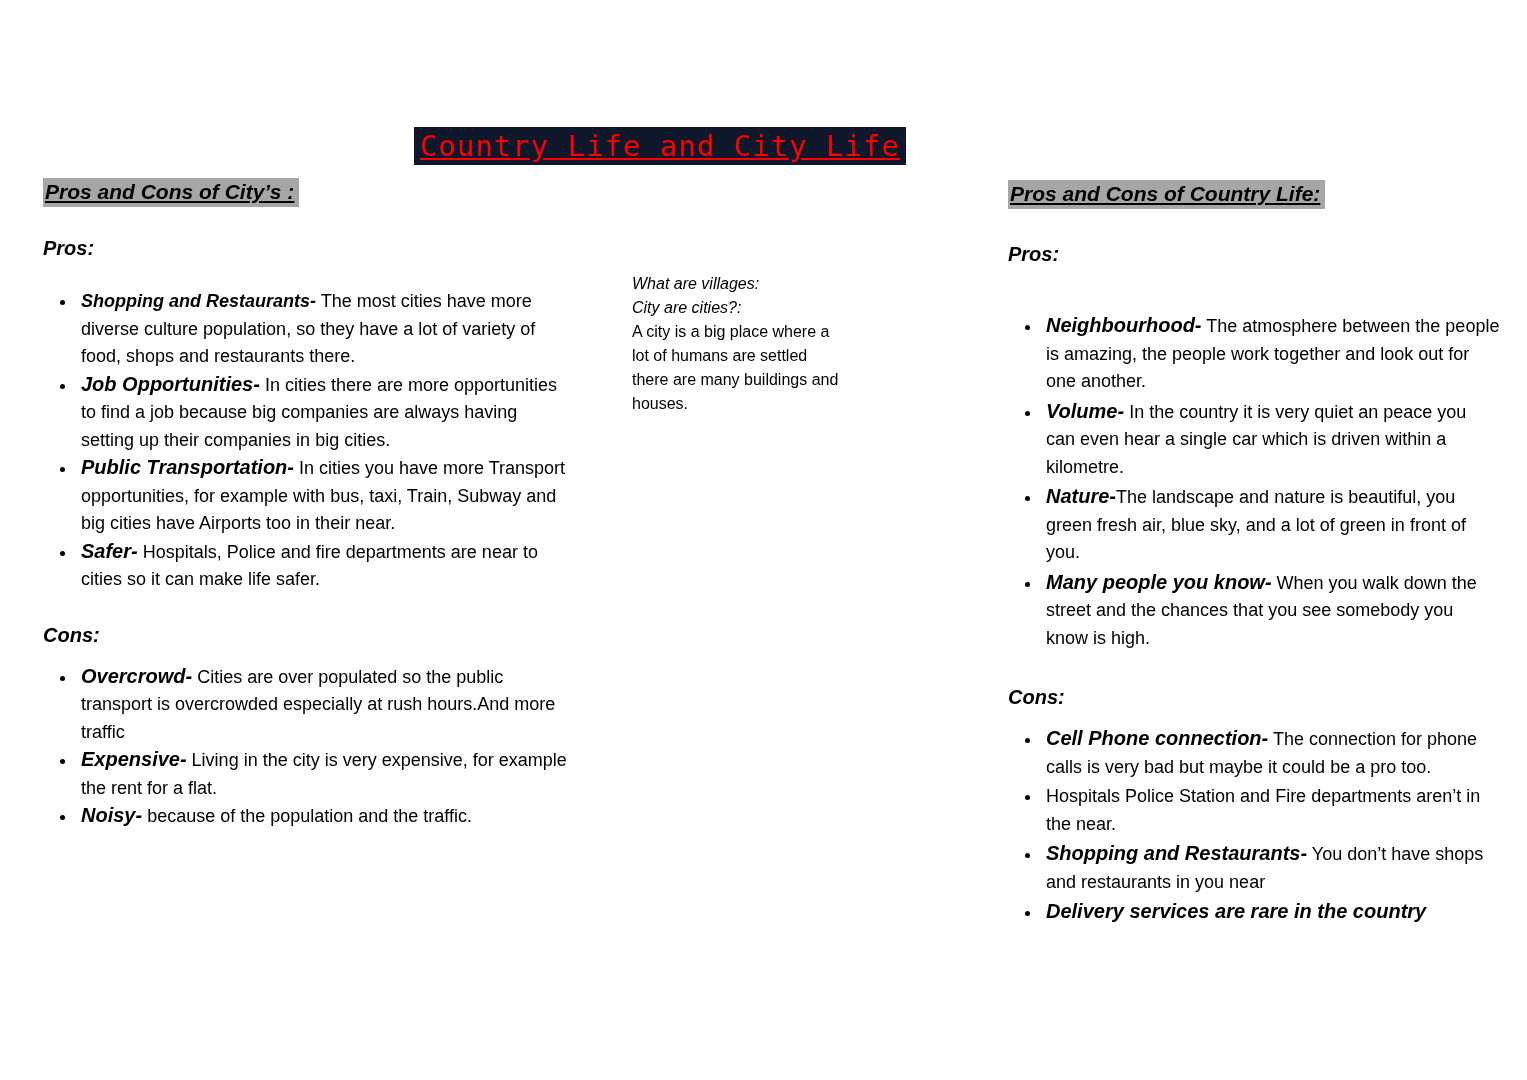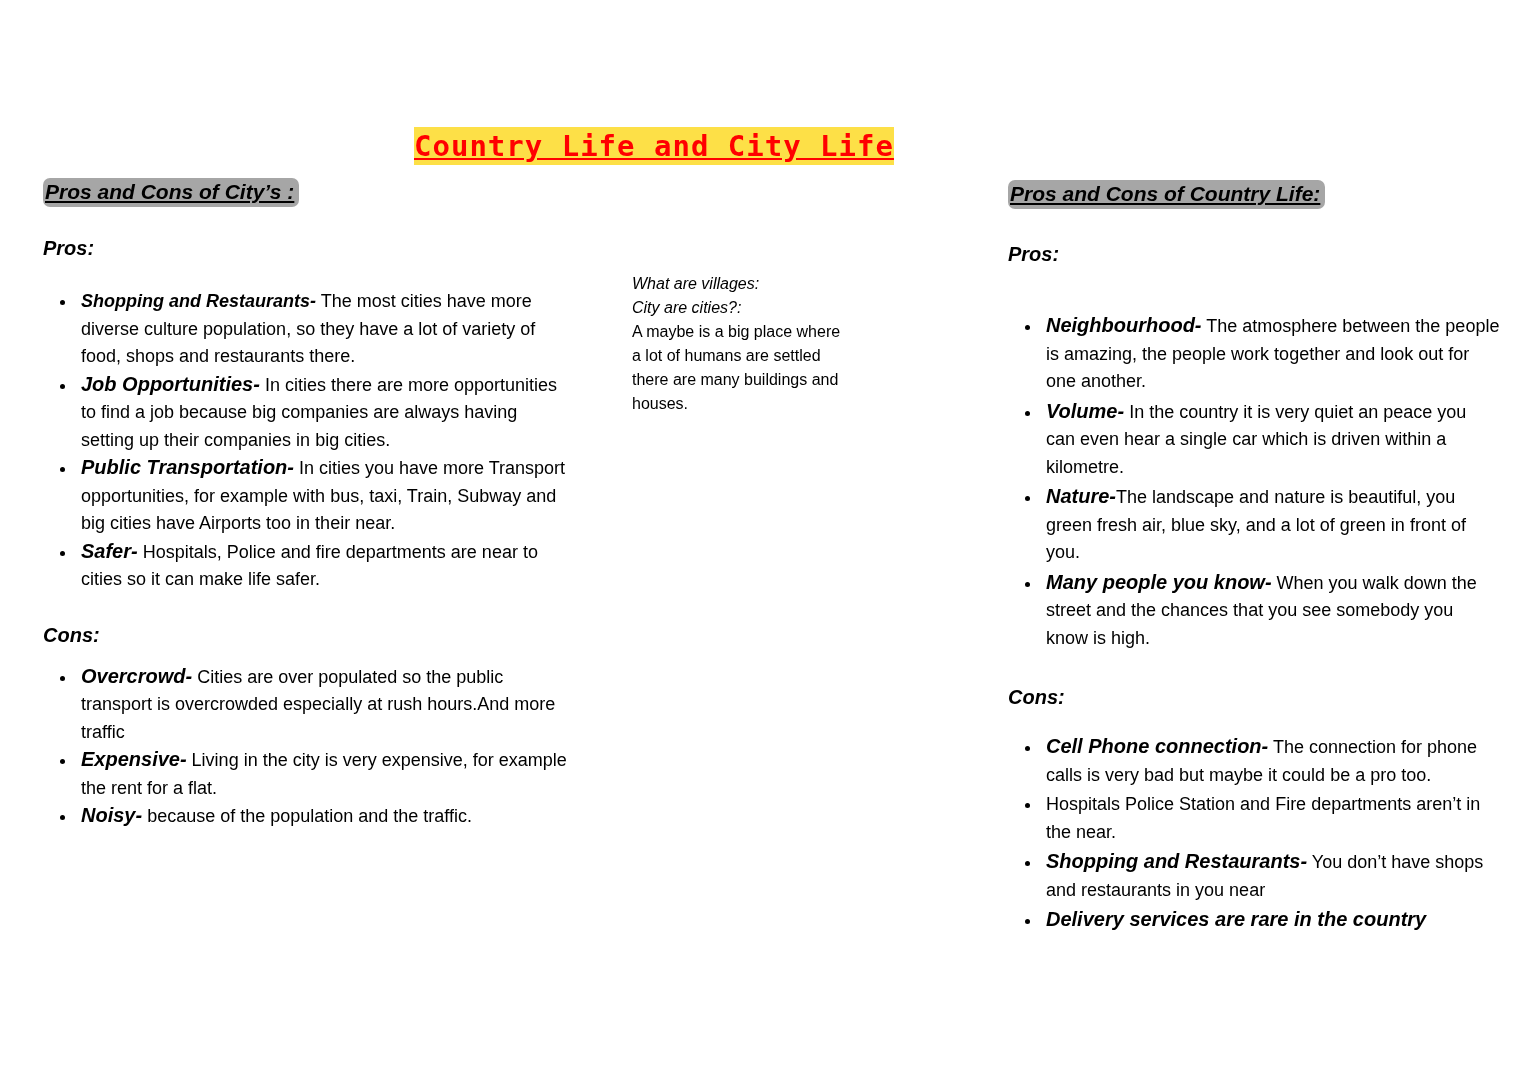--- a/index.html
+++ b/index.html
@@ -12,48 +12,47 @@
     color: #000000;
     overflow: hidden;
   }
 
   
   .doc-title {
     position: absolute;
     left: 414px;
     top: 127px;
     display: inline-block;
-    background: #fde047;
+    background: #0f172a;
     color: #ff0000;
     font-family: "DejaVu Sans Mono", monospace;
-    font-weight: bold;
+    font-weight: normal;
     font-size: 29px;
     line-height: 36px;
     letter-spacing: 1px;
-    padding: 1px 0;
+    padding: 1px 6px;
     text-decoration: underline;
     white-space: nowrap;
   }
 
   
   .col { position: absolute; }
   .col-left  { left: 43px;  top: 178px; width: 532px; }
   .col-mid   { left: 632px; top: 272px; width: 214px; }
   .col-right { left: 1008px; top: 180px; width: 492px; }
 
   .section-heading {
     display: inline-block;
     background: #a6a6a6;
     font-weight: bold;
     font-style: italic;
     text-decoration: underline;
     font-size: 21px;
     line-height: 26px;
     padding: 1px 5px 2px 2px;
-    border-radius: 7px;
   }
 
   .sub-label {
     font-weight: bold;
     font-style: italic;
     font-size: 20px;
     margin-top: 30px;
   }
   .col-right .sub-label { margin-top: 34px; }
 
@@ -124,36 +123,36 @@
     <ul class="bullets" style="margin-top: 16px;">
       <li><span class="term">Overcrowd-</span><span> Cities are over populated so the public transport is overcrowded especially at rush hours.And more traffic</span></li>
       <li><span class="term">Expensive-</span><span> Living in the city is very expensive, for example the rent for a flat.</span></li>
       <li><span class="term">Noisy-</span><span> because of the population and the traffic.</span></li>
     </ul>
   </div>
 
   <div class="col col-mid">
     <div class="def-heading">What are villages:</div>
     <div class="def-heading">City are cities?:</div>
-    <div class="def-text">A maybe is a big place where a lot of humans are settled there are many buildings and houses.</div>
+    <div class="def-text">A city is a big place where a lot of humans are settled there are many buildings and houses.</div>
   </div>
 
   <div class="col col-right">
     <span class="section-heading">Pros and Cons of Country Life:</span>
 
     <div class="sub-label">Pros:</div>
     <ul class="bullets">
       <li><span class="term">Neighbourhood-</span><span> The atmosphere between the people is amazing, the people work together and look out for one another.</span></li>
       <li><span class="term">Volume-</span><span> In the country it is very quiet an peace you can even hear a single car which is driven within a kilometre.</span></li>
       <li><span class="term">Nature-</span><span>The landscape and nature is beautiful, you green fresh air, blue sky, and a lot of green in front of you.</span></li>
       <li><span class="term">Many people you know-</span><span> When you walk down the street and the chances that you see somebody you know is high.</span></li>
     </ul>
 
     <div class="sub-label">Cons:</div>
-    <ul class="bullets" style="margin-top: 24px;">
+    <ul class="bullets" style="margin-top: 16px;">
       <li><span class="term">Cell Phone connection-</span><span> The connection for phone calls is very bad but maybe it could be a pro too.</span></li>
       <li class="plain-large"><span>Hospitals Police Station and Fire departments aren’t in the near.</span></li>
       <li><span class="term">Shopping and Restaurants-</span><span> You don’t have shops and restaurants in you near</span></li>
       <li class="bold-item"><span>Delivery services are rare in the country</span></li>
     </ul>
   </div>
 
 </div>
 
 </body></html>

